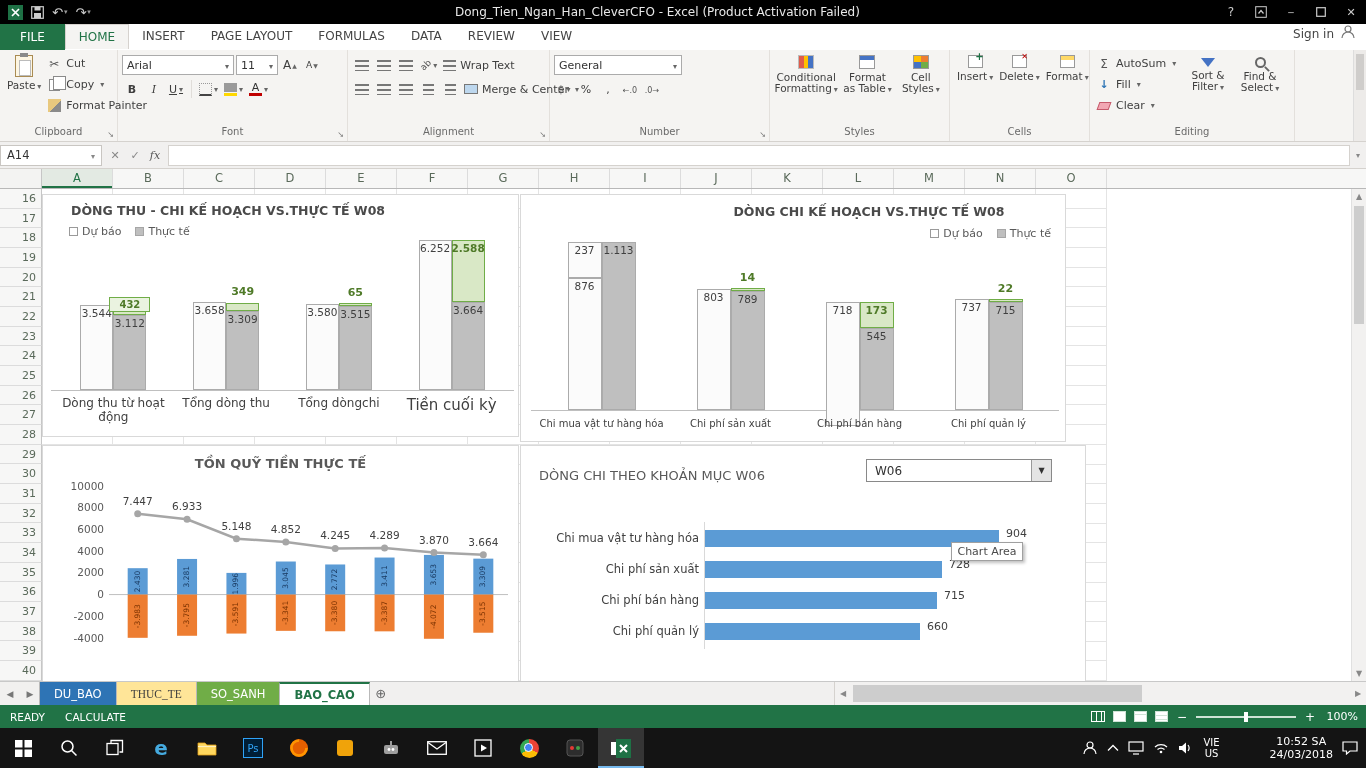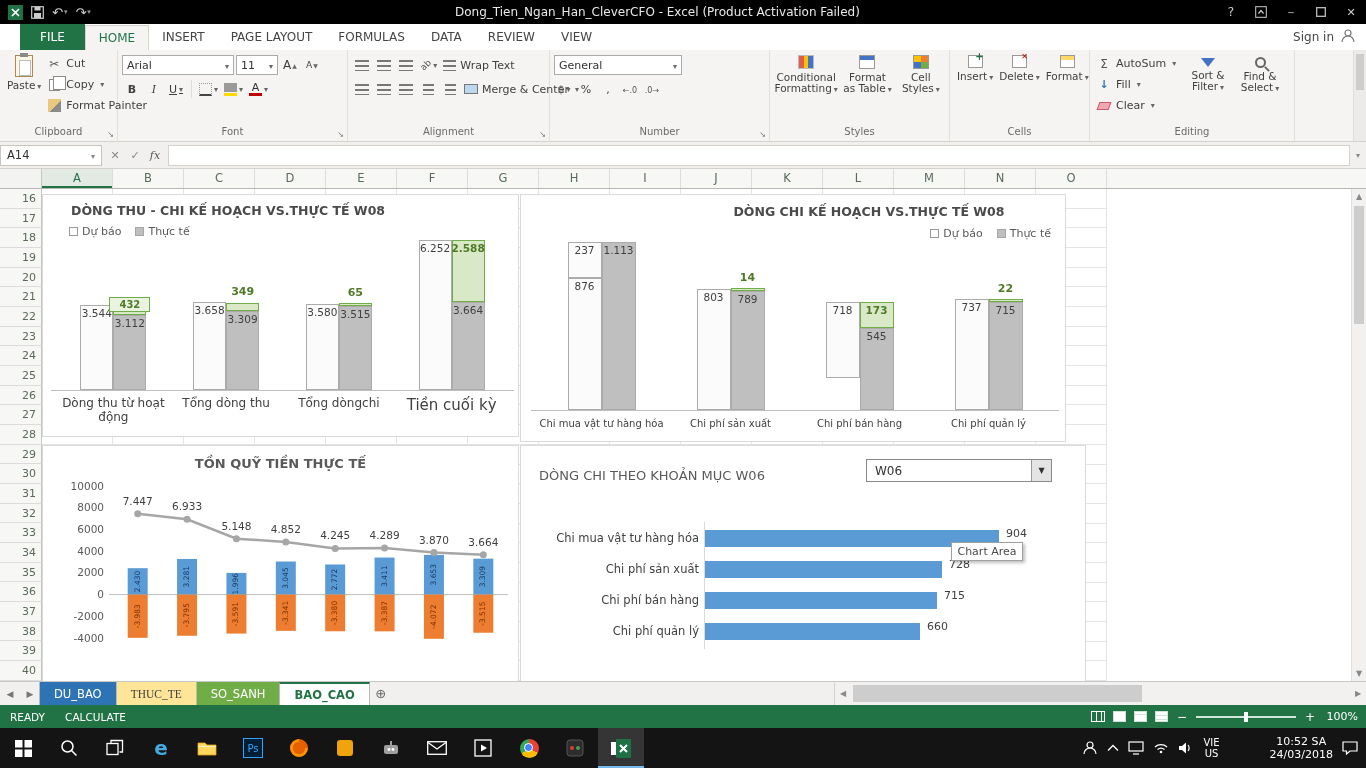--- a/index.html
+++ b/index.html
@@ -14,21 +14,21 @@
 .tb-title{flex:1;text-align:center;color:#e8e8e8;font-size:12px;white-space:nowrap;overflow:hidden;}
 .winctl{display:flex;height:24px;}
 .winbtn{width:30px;height:24px;display:flex;align-items:center;justify-content:center;color:#ccc;font-size:12px;}
 .i-undo::before{content:"↶";}
 .i-redo::before{content:"↷";}
 .i-close::before{content:"✕";font-size:11px;}
 .i-min::before{content:"─";font-size:9px;}
 .i-help::before{content:"?";font-size:12px;}
 
 
-#tabrow{height:26px;background:#fff;display:flex;align-items:center;margin-left:20px;}
+#tabrow{height:26px;background:#fff;display:flex;align-items:flex-start;}
 .ftab{background:#217346;color:#fff;padding:0 20px;height:26px;line-height:26px;font-size:12px;}
 .rtab{padding:0 13px;height:25px;line-height:24px;font-size:12px;color:#444;white-space:nowrap;}
 .rtab.active{background:#F5F4F2;color:#217346;border:1px solid #D6D2CE;border-bottom:none;}
 #signin{margin-left:auto;display:flex;align-items:center;gap:6px;padding-right:10px;color:#444;font-size:12px;}
 
 
 #ribbon{height:92px;background:#F5F4F2;border-bottom:1px solid #D5D2CE;display:flex;position:relative;}
 .rgroup{position:relative;display:flex;flex-direction:column;border-right:1px solid #E3E0DC;height:100%;flex:none;}
 .rgc{flex:1;padding:3px 4px 0 4px;display:flex;align-items:flex-start;}
 .vstack{flex-direction:column;align-items:stretch;}
@@ -620,21 +620,21 @@
         <div class="cat catnw" style="left: 18px; width: 125px; top: 223px; font-size: 10px;">Chi mua vật tư hàng hóa</div>
         <div class="bar fbar" style="left: 175.5px; width: 34px; top: 94px; height: 121px;">
           <div class="blab">803</div>
         </div>
         <div class="bar abar" style="left: 209.5px; width: 34px; top: 96px; height: 119px;">
           <div class="blab">789</div>
         </div>
         <div class="bar gseg" style="left: 209.5px; width: 34px; top: 93px; height: 3px;"></div>
         <div class="dlab" style="left: 199.5px; width: 54px; top: 76px;">14</div>
         <div class="cat catnw" style="left: 147px; width: 125px; top: 223px; font-size: 10px;">Chi phí sản xuất</div>
-        <div class="bar fbar" style="left: 304.5px; width: 34px; top: 107px; height: 76px;">
+        <div class="bar fbar" style="left: 304.5px; width: 34px; top: 107px; height: 124px;">
           <div class="blab">718</div>
         </div>
         <div class="bar abar" style="left: 338.5px; width: 34px; top: 133px; height: 82px;">
           <div class="blab">545</div>
         </div>
         <div class="bar gseg" style="left: 338.5px; width: 34px; top: 107px; height: 26px;">
           <div class="blab gl">173</div>
         </div>
         <div class="cat catnw" style="left: 276px; width: 125px; top: 223px; font-size: 10px;">Chi phí bán hàng</div>
         <div class="bar fbar" style="left: 433.5px; width: 34px; top: 104px; height: 111px;">

